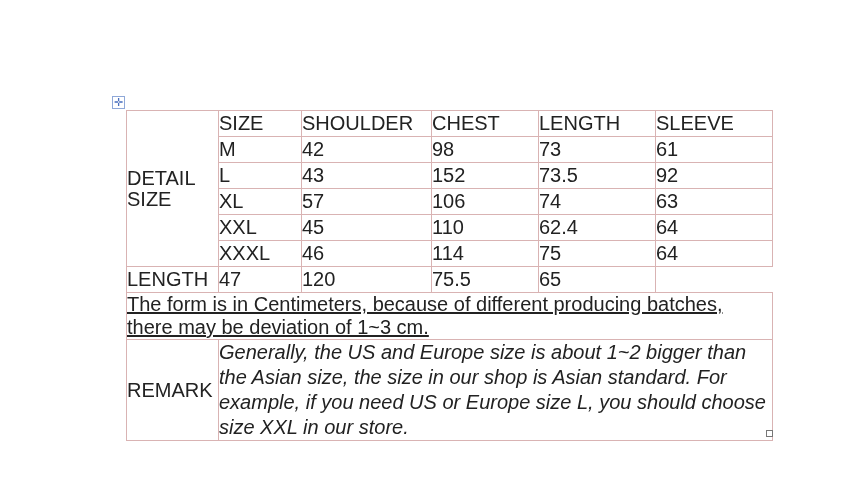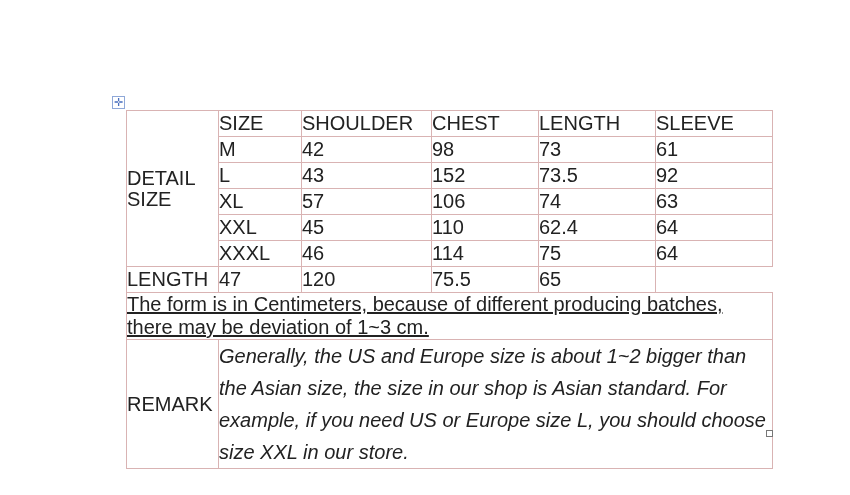--- a/index.html
+++ b/index.html
@@ -97,21 +97,21 @@
   td.remark-label {
     font-size: 17px;
     color: #222222;
   }
   td.remark-text {
     text-align: left;
     padding: 7px 10px 9px 10px;
     font-style: italic;
     color: #e4452e;
     font-size: 16.5px;
-    line-height: 32px;
+    line-height: 25px;
   }
   .nowrapcell { white-space: nowrap; }
 </style>
 </head>
 <body>
 
 <div class="page">
 
 
   <div class="move-handle">✛</div>

